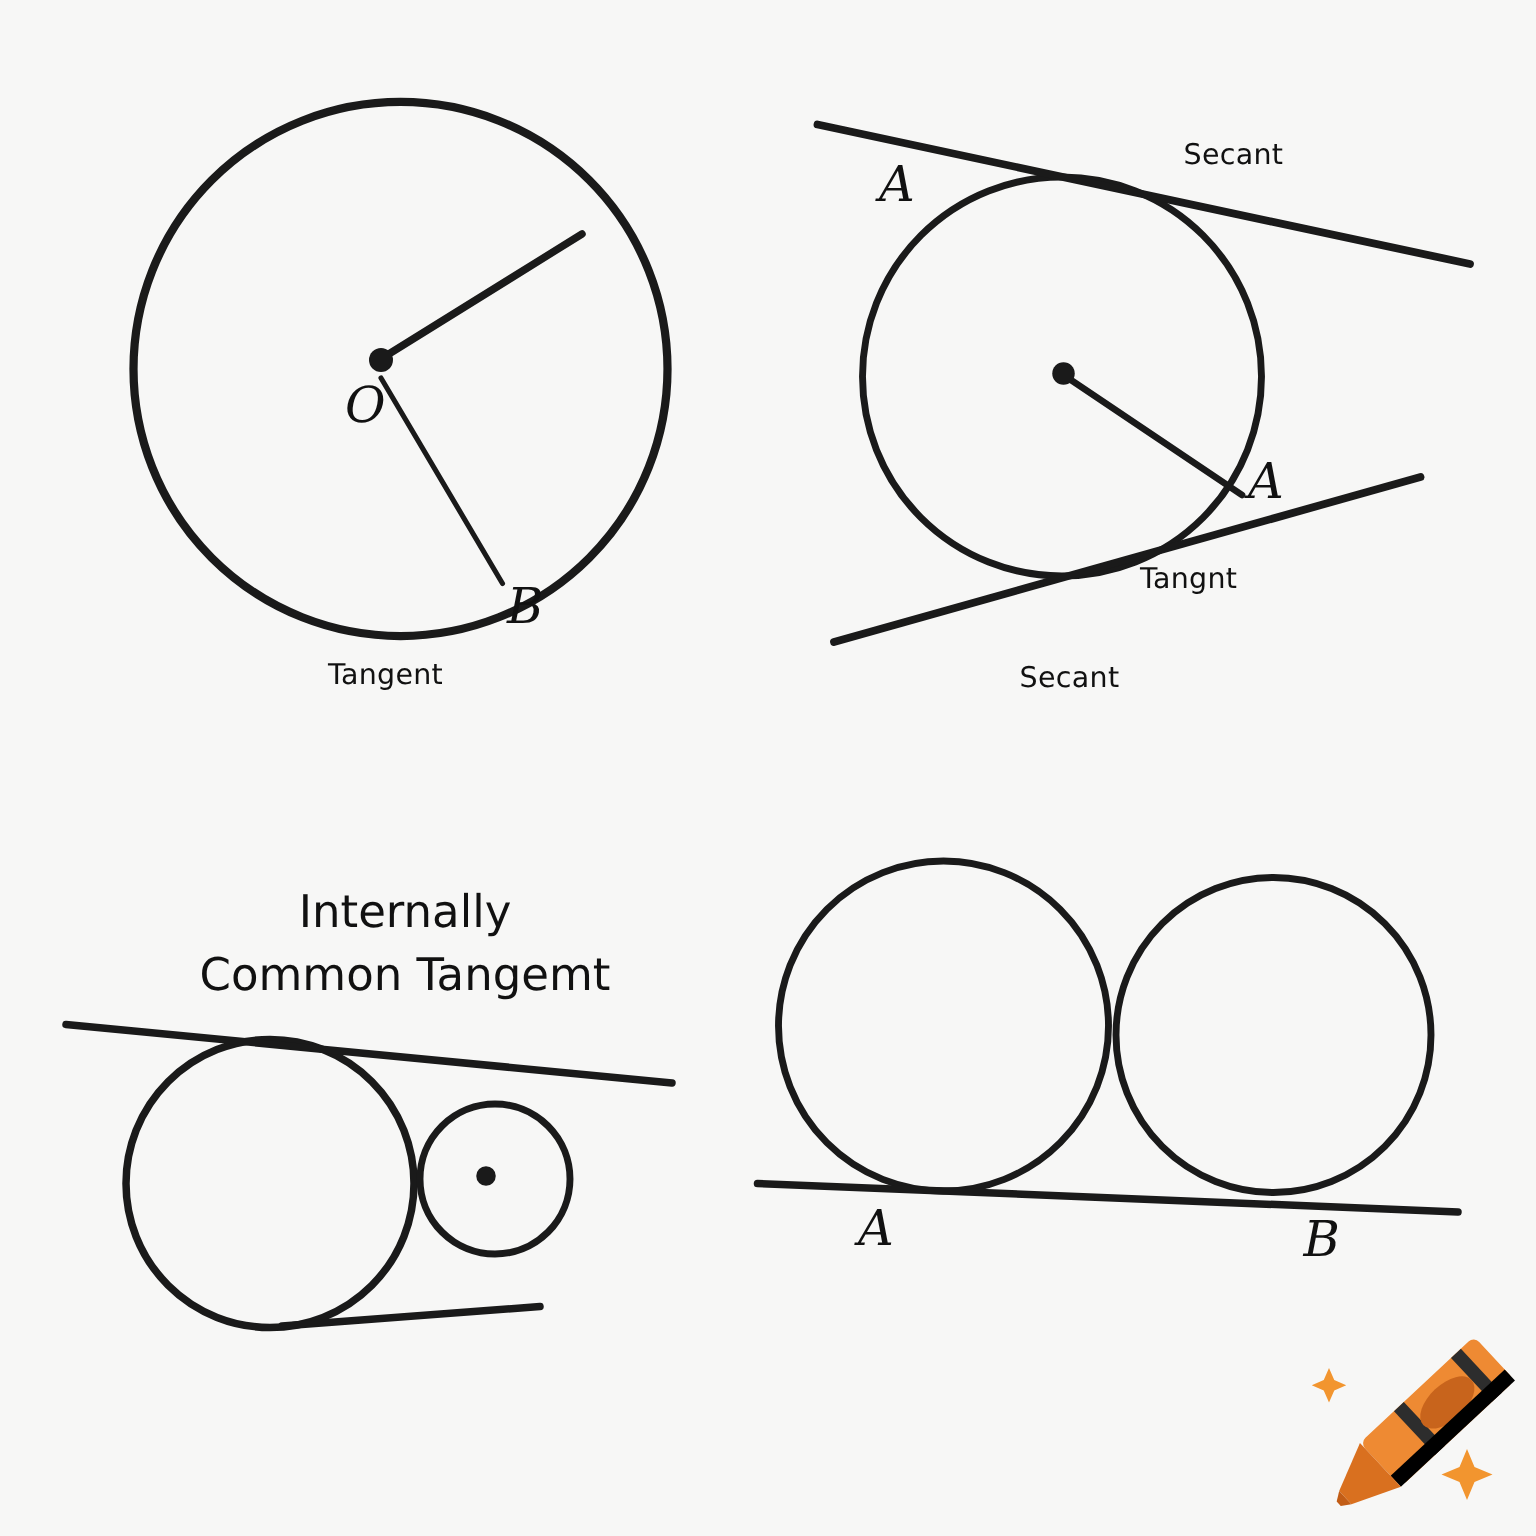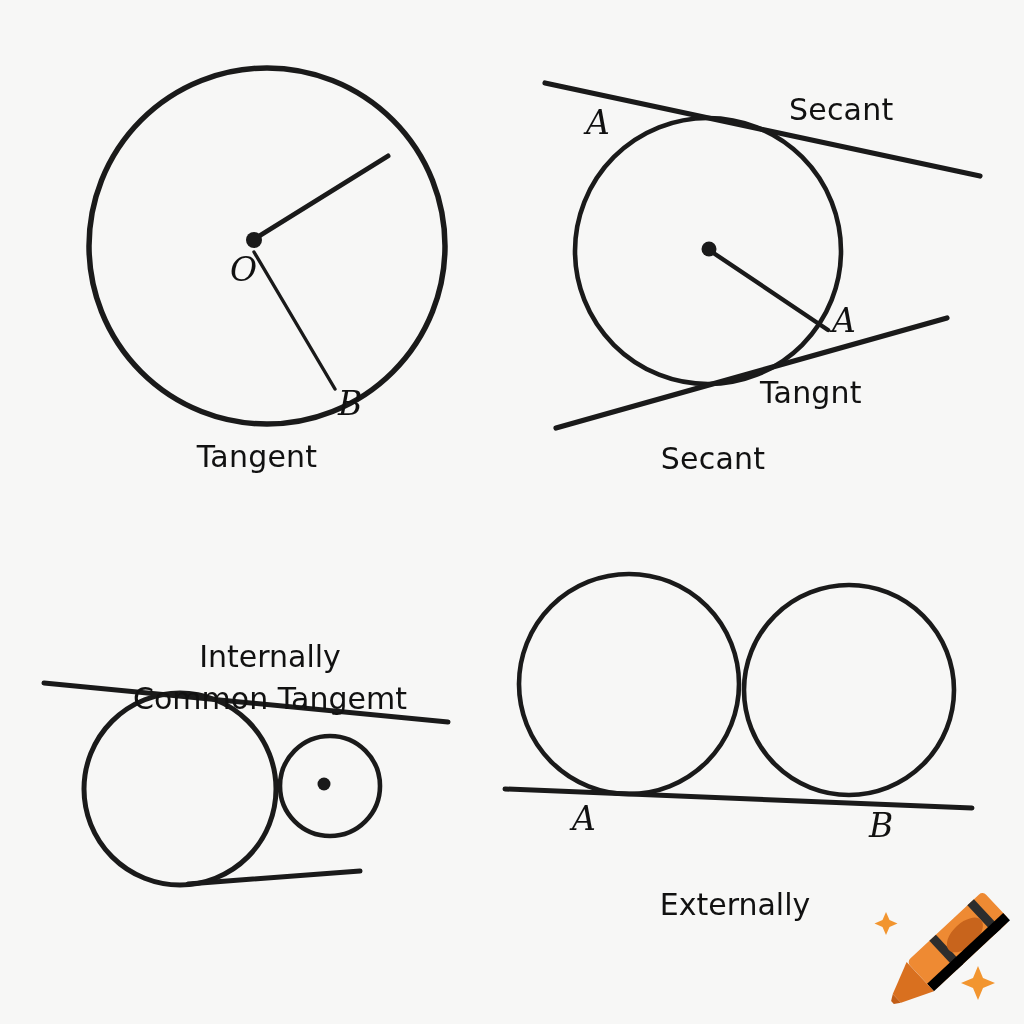--- a/index.html
+++ b/index.html
@@ -45,30 +45,29 @@
   .label.sans {
     font-family: "DejaVu Sans", sans-serif;
     font-weight: 400;
   }
   .label.serif-italic {
     font-family: "DejaVu Serif", serif;
     font-style: italic;
     font-weight: 400;
   }
   .cap {
-    font-size: 30px;
+    font-size: 19px;
     letter-spacing: 0.2px;
   }
   .pt {
     font-size: 33px;
   }
   .multi {
     font-size: 30px;
     text-align: center;
-    margin-top: 48px;
   }
   .center-x { transform: translateX(-50%); }
 
   
   #crayon-watermark {
     position: absolute;
     left: 868px;
     top: 884px;
     width: 150px;
     height: 140px;
@@ -121,21 +120,20 @@
   <div class="label serif-italic pt" style="left:586px; top:105px;">A</div>
   <div class="label serif-italic pt" style="left:832px; top:303px;">A</div>
   <div class="label sans cap" style="left:760px; top:376px;">Tangnt</div>
   <div class="label sans cap center-x" style="left:713px; top:442px;">Secant</div>
 
   <div class="label sans multi center-x" style="left:270px; top:592px;">Internally</div>
   <div class="label sans multi center-x" style="left:270px; top:634px;">Common Tangemt</div>
 
   <div class="label serif-italic pt" style="left:572px; top:801px;">A</div>
   <div class="label serif-italic pt" style="left:869px; top:808px;">B</div>
-  <div class="label sans multi center-x" style="left:735px; top:840px;">Externally</div>
 
   <div id="crayon-watermark">
     <svg viewBox="0 0 150 140">
       <g transform="rotate(47 75 70)">
         <rect x="56" y="-2" width="40" height="104" rx="5" fill="#ee8a33"></rect>
         <rect x="56" y="10" width="40" height="9" fill="#2d2d2d"></rect>
         <rect x="56" y="62" width="40" height="9" fill="#2d2d2d"></rect>
         <ellipse cx="76" cy="41" rx="12" ry="22" fill="#c8641c"></ellipse>
         <rect x="86" y="-2" width="10" height="104" fill="#f7a košice"></rect>
         <path d="M56 102 L96 102 L82 134 L70 134 Z" fill="#d9701f"></path>

